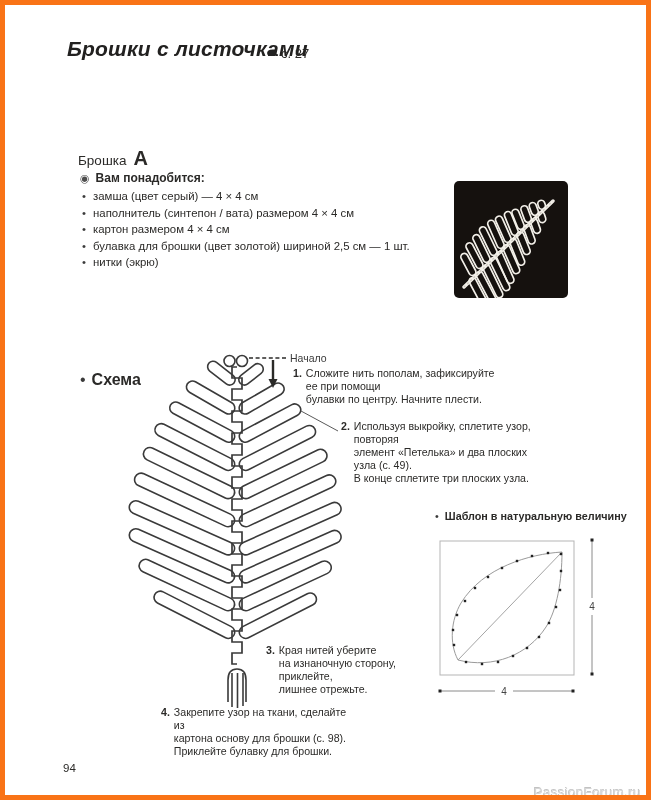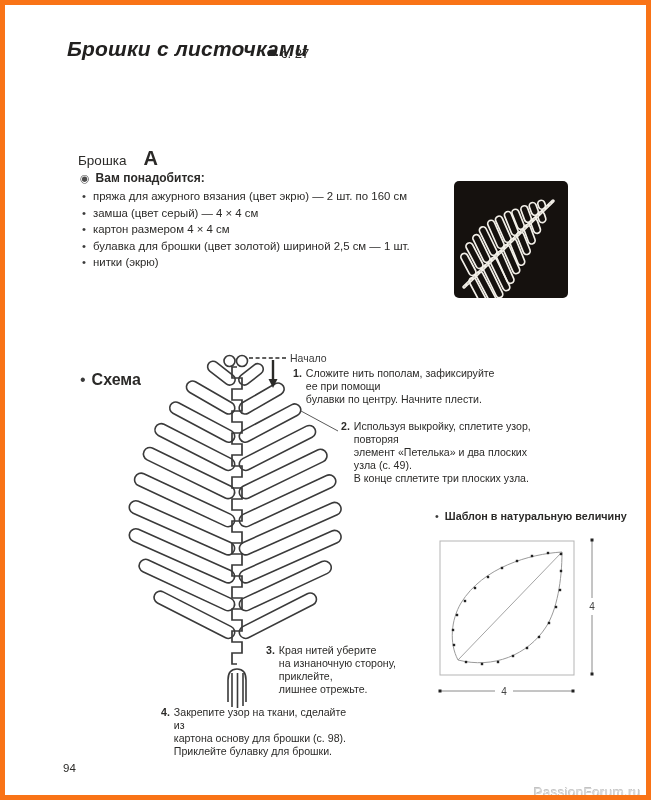--- a/index.html
+++ b/index.html
@@ -25,21 +25,21 @@
   .page-ref{left:263px;top:41px;font-size:13px;display:flex;align-items:center;gap:6px;color:#2b2a28;}
   .page-ref .sq{width:7px;height:5px;background:#222;display:inline-block;}
   .intro{
     left:63px;top:62px;width:528px;
     font-size:11.8px;line-height:15.8px;
     text-align:justify;
   }
   .notes{left:63px;top:98px;width:540px;font-size:10.8px;line-height:14px;}
 
   
-  .brooch-name{left:73px;top:142px;font-size:13.5px;display:flex;align-items:baseline;gap:17px;}
+  .brooch-name{left:73px;top:142px;font-size:13.5px;display:flex;align-items:baseline;gap:7px;}
   .brooch-name .variant{font-size:20px;font-weight:700;}
   .needs-head{left:75px;top:166px;font-size:12px;font-weight:700;display:flex;align-items:center;gap:6px;}
   .needs-head .donut{font-size:11px;color:#4d4d4d;font-family:"DejaVu Sans",sans-serif;font-weight:400;}
   .materials{left:77px;top:183px;font-size:11.4px;line-height:16.6px;}
   .materials .mi{padding-left:11px;position:relative;}
   .materials .mi::before{content:"•";position:absolute;left:0;top:0;color:#3a3a3a;}
 
   
   .sec-label{font-size:16px;font-weight:700;display:flex;align-items:center;gap:6px;}
   .sec-label::before{content:"•";color:#3a3a3a;font-weight:400;}
@@ -82,22 +82,22 @@
 
   <div class="abs brooch-name">
     <span>Брошка</span>
     <span class="variant">A</span>
   </div>
   <div class="abs needs-head">
     <span class="donut">◉</span>
     <span>Вам понадобится:</span>
   </div>
   <div class="abs materials">
-    <div class="mi">пряжа для ажурного вязания (цвет экрю) — 2 шт. по 160 см</div>
     <div class="mi">замша (цвет серый) — 4 × 4 см</div>
+    <div class="mi">наполнитель (синтепон / вата) размером 4 × 4 см</div>
     <div class="mi">картон размером 4 × 4 см</div>
     <div class="mi">булавка для брошки (цвет золотой) шириной 2,5 см — 1 шт.</div>
     <div class="mi">нитки (экрю)</div>
   </div>
 
   <svg class="abs" style="left:444px;top:171px;" width="126" height="130" viewBox="444 171 126 130">
     <defs>
       <clipPath id="photoClip">
           <rect x="449" y="176" width="114" height="117" rx="5"></rect>
         </clipPath>

